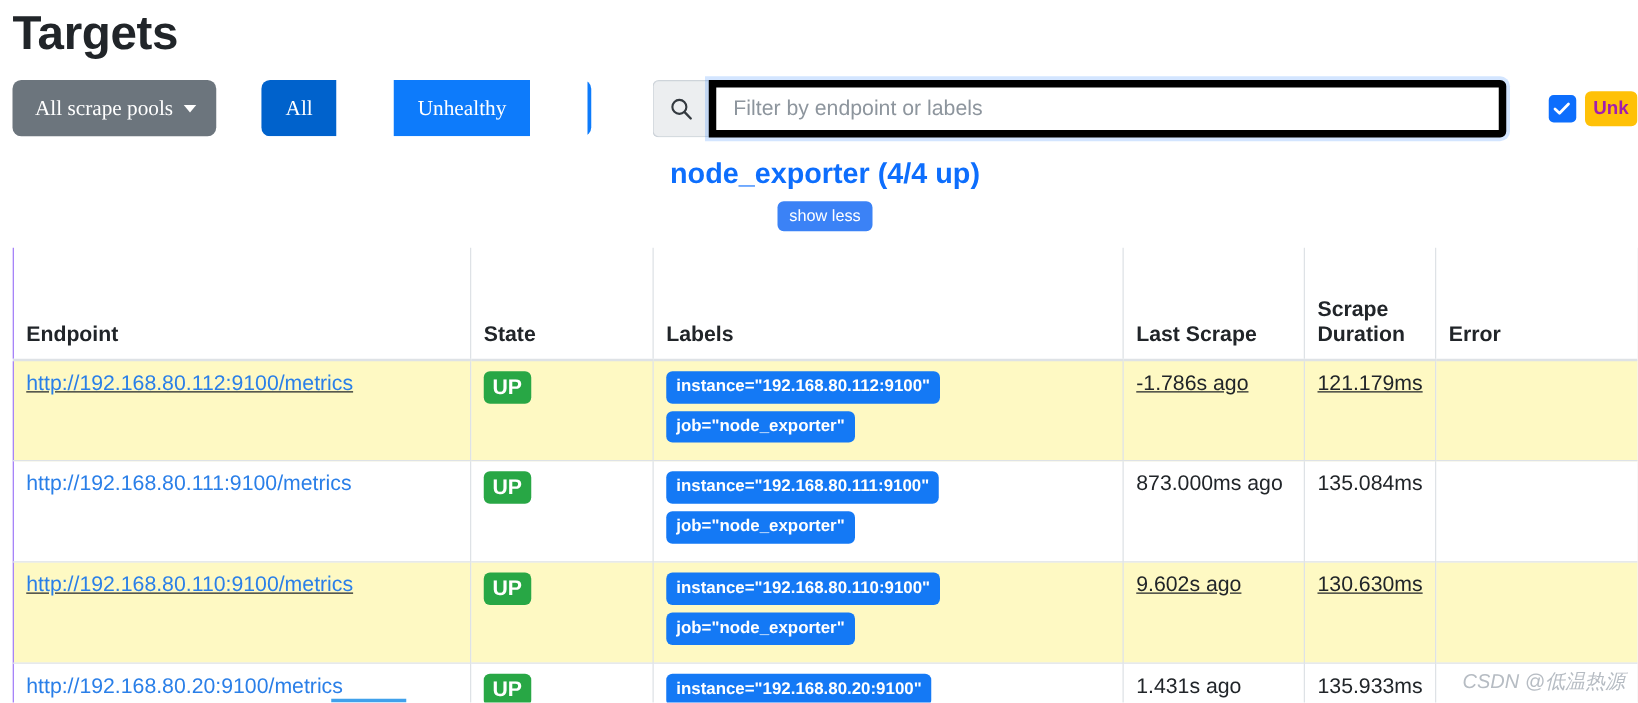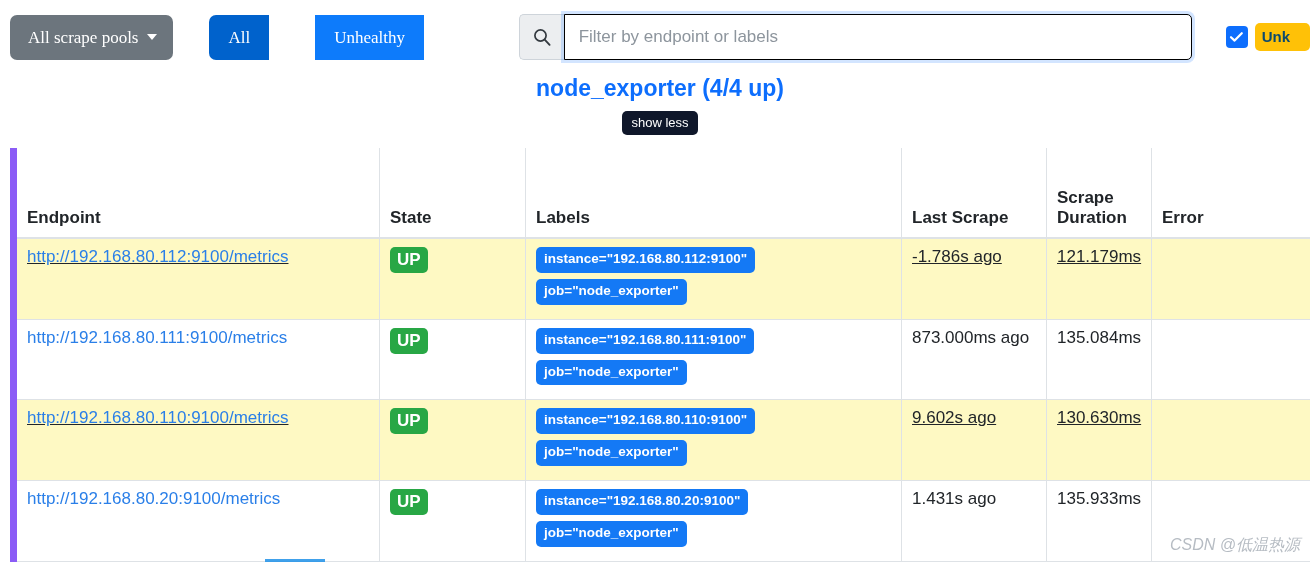--- a/index.html
+++ b/index.html
@@ -95,21 +95,21 @@
     border: 1px solid #ced4da;
     border-right: none;
     border-radius: 5px 0 0 5px;
     width: 44px;
     display: flex;
     align-items: center;
     justify-content: center;
   }
   .search-input {
     width: 598px;
-    border: 1px solid #000000;
+    border: 6px solid #000000;
     border-radius: 0 5px 5px 0;
     box-shadow: 0 0 0 3px rgba(13,110,253,0.18);
     outline: none;
     font-family: "Liberation Sans", sans-serif;
     font-size: 17px;
     color: #212529;
     padding: 0 14px;
     background: #ffffff;
   }
   .search-input::placeholder { color: #8d959d; }
@@ -124,44 +124,44 @@
     width: 22px;
     height: 22px;
     border-radius: 4px;
     background: #0d6efd;
     position: relative;
     flex: none;
   }
   .checkbox svg { position: absolute; top: 4px; left: 3.5px; }
   .badge-unknown {
     background: #ffc107;
-    color: #0c4a6e;
+    color: #a21caf;
     font-size: 15px;
     font-weight: 700;
     border-radius: 5px;
-    padding: 5px 20px 6px 7px;
+    padding: 5px 7px 6px 7px;
     white-space: nowrap;
   }
 
   
   .job-heading {
     padding: 17px 0 0 10px;
     display: flex;
     align-items: center;
     gap: 11px;
     flex-direction: column;
   }
   .job-title {
     font-size: 23px;
     font-weight: 700;
     color: #0d6efd;
     line-height: 1;
   }
   .show-less {
-    background: #0f172a;
+    background: #3b82f6;
     color: #ffffff;
     border: none;
     border-radius: 5px;
     font-size: 13px;
     font-family: "Liberation Sans", sans-serif;
     padding: 5px 9px 6px 9px;
     cursor: pointer;
     line-height: 1;
   }
 
@@ -179,21 +179,21 @@
   }
   table.targets th,
   table.targets td {
     border: 1px solid #dee2e6;
     border-left: none;
     padding: 8px 10px;
     text-align: left;
     vertical-align: top;
   }
   table.targets th:first-child,
-  table.targets td:first-child { border-left: 7px solid #8b5cf6; }
+  table.targets td:first-child { border-left: 1px solid #8b5cf6; }
 
   table.targets thead th {
     font-weight: 700;
     vertical-align: bottom;
     height: 72px;
     border-top: none;
     border-bottom-width: 2px;
     border-bottom-color: #dee2e6;
     padding-bottom: 9px;
     color: #212529;
@@ -260,20 +260,21 @@
     height: 3px;
     background: #1e90e8;
     opacity: 0.85;
   }
 </style>
 </head>
 <body>
 
 <div class="page">
 
+  <h1 class="page-title">Targets</h1>
 
   <div class="toolbar">
 
     <button class="btn pool-dropdown">
       <span>All scrape pools</span>
       <span class="caret"></span>
     </button>
 
     <div class="btn-group">
       <button class="btn active">All</button>

